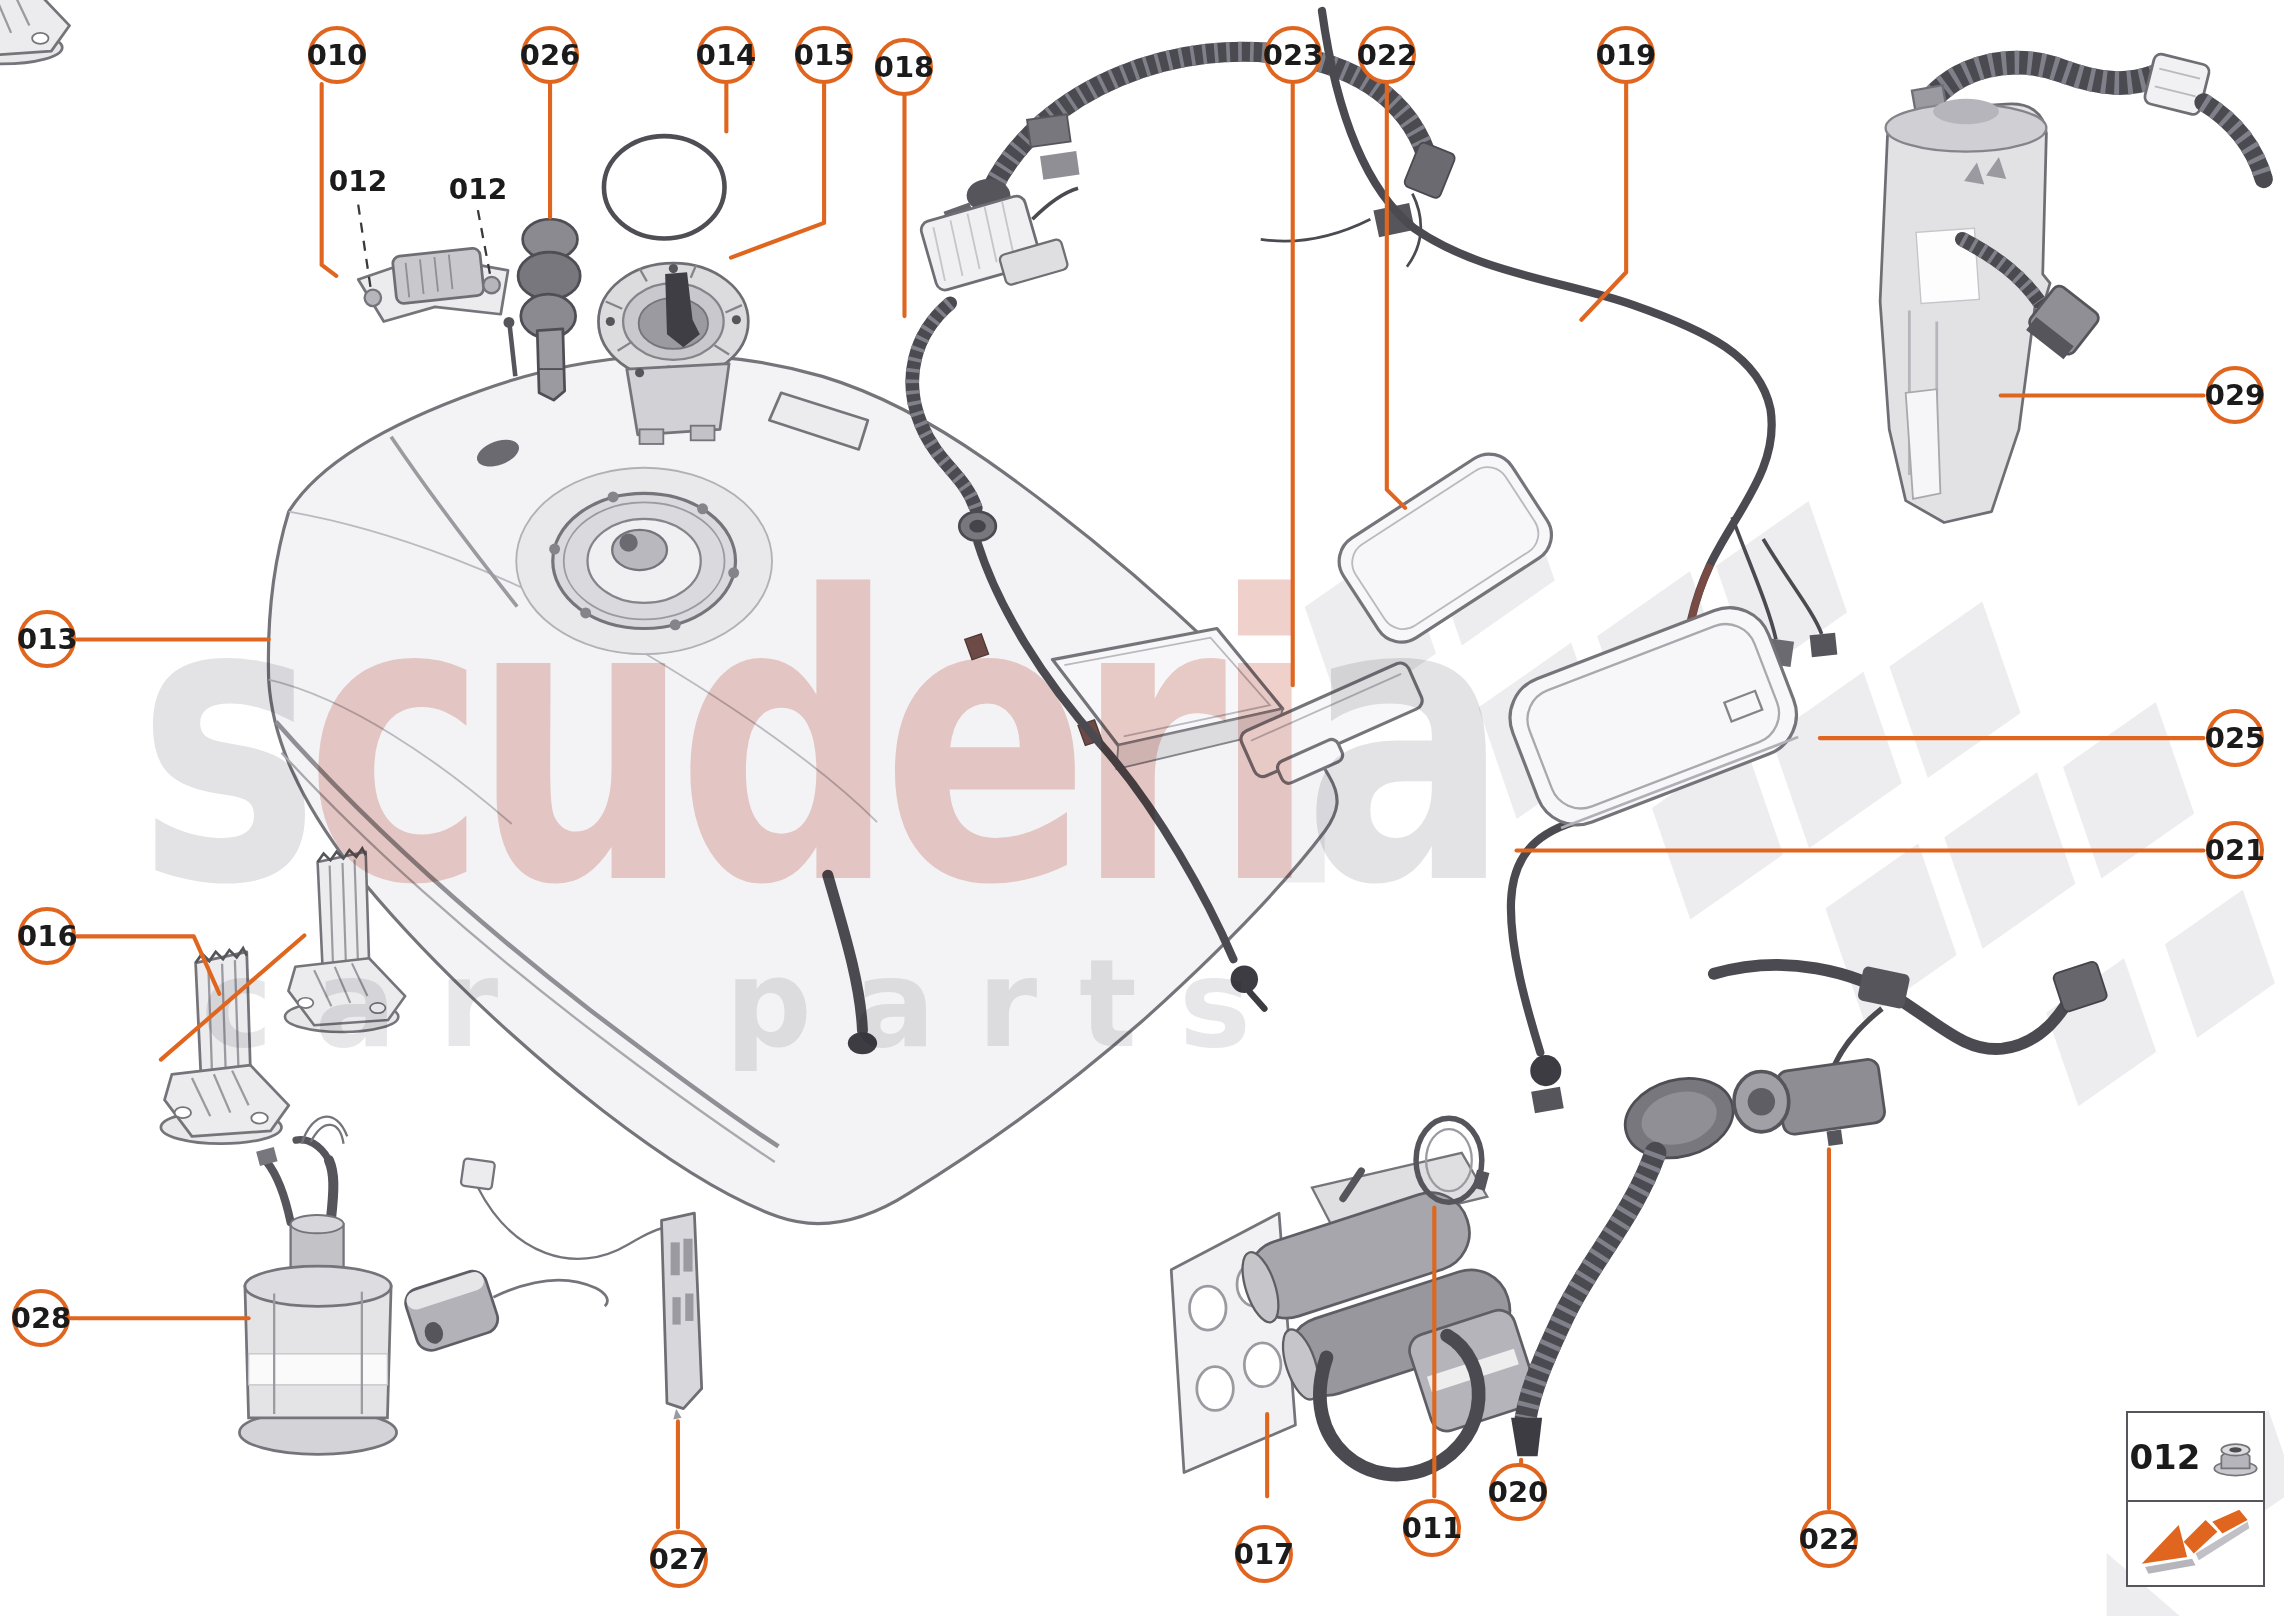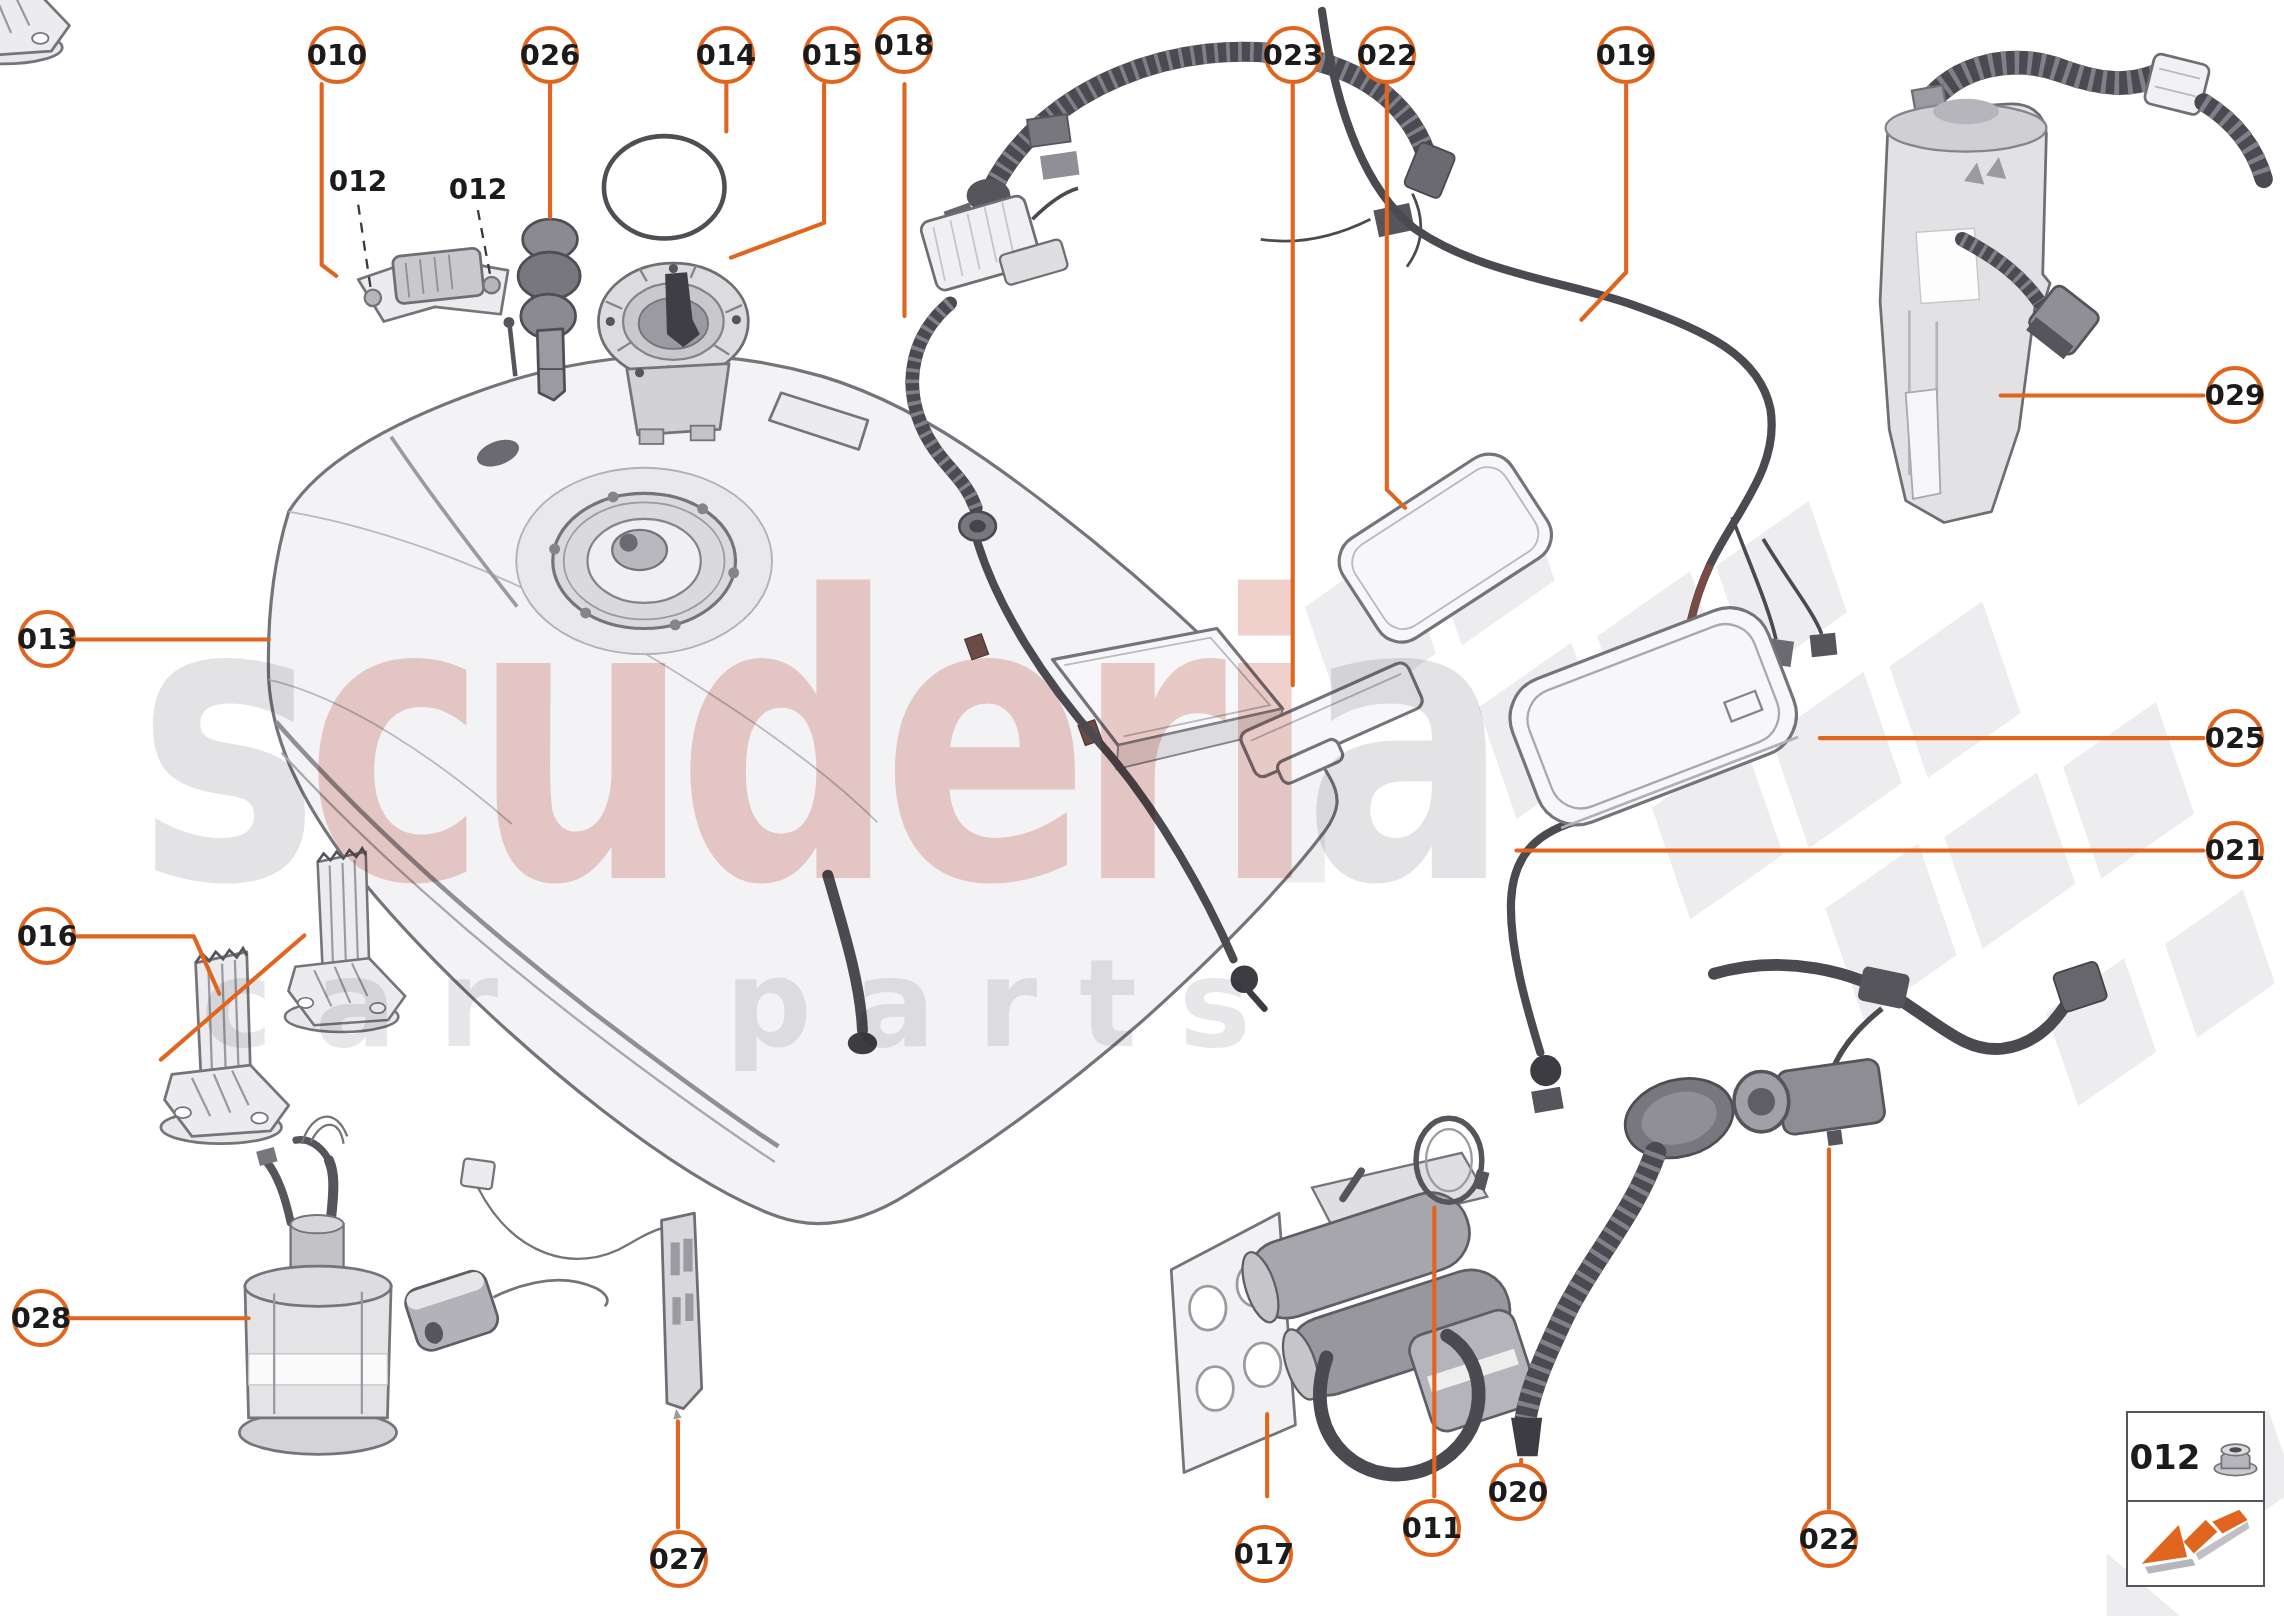--- a/index.html
+++ b/index.html
@@ -402,22 +402,22 @@
     <path class="lead" d="M1665,1598 V1638"></path>
     <path class="lead" d="M2002,1258 V1651"></path>
     <path class="dash" d="M392,224 L406,318"></path>
     <path class="dash" d="M523,230 L537,304"></path>
   </svg>
 
   <div>
       <div class="callout" style="left: 292px; top: 25.6px; margin-left: 16px;">010</div>
       <div class="callout" style="left: 521px; top: 25.6px;">026</div>
       <div class="callout" style="left: 697px; top: 25.6px; text-align: center;">014</div>
-      <div class="callout" style="left: 795px; top: 25.6px; margin-left: 8px;">015</div>
-      <div class="callout" style="left: 875px; top: 16px;">018</div>
+      <div class="callout" style="left: 795px; top: 25.6px;">015</div>
+      <div class="callout" style="left: 875px; top: 38px;">018</div>
       <div class="callout" style="left: 1264px; top: 25.6px;">023</div>
       <div class="callout" style="left: 1358px; top: 25.6px;">022</div>
       <div class="callout" style="left: 1597px; top: 25.6px;">019</div>
       <div class="callout" style="left: 2206px; top: 366px;">029</div>
       <div class="callout" style="left: 18.3px; top: 610px;">013</div>
       <div class="callout" style="left: 2206px; top: 709px;">025</div>
       <div class="callout" style="left: 2206px; top: 821px;">021</div>
       <div class="callout" style="left: 18.3px; top: 907px;">016</div>
       <div class="callout" style="left: 12px; top: 1289px;">028</div>
       <div class="callout" style="left: 650px; top: 1530px;">027</div>

